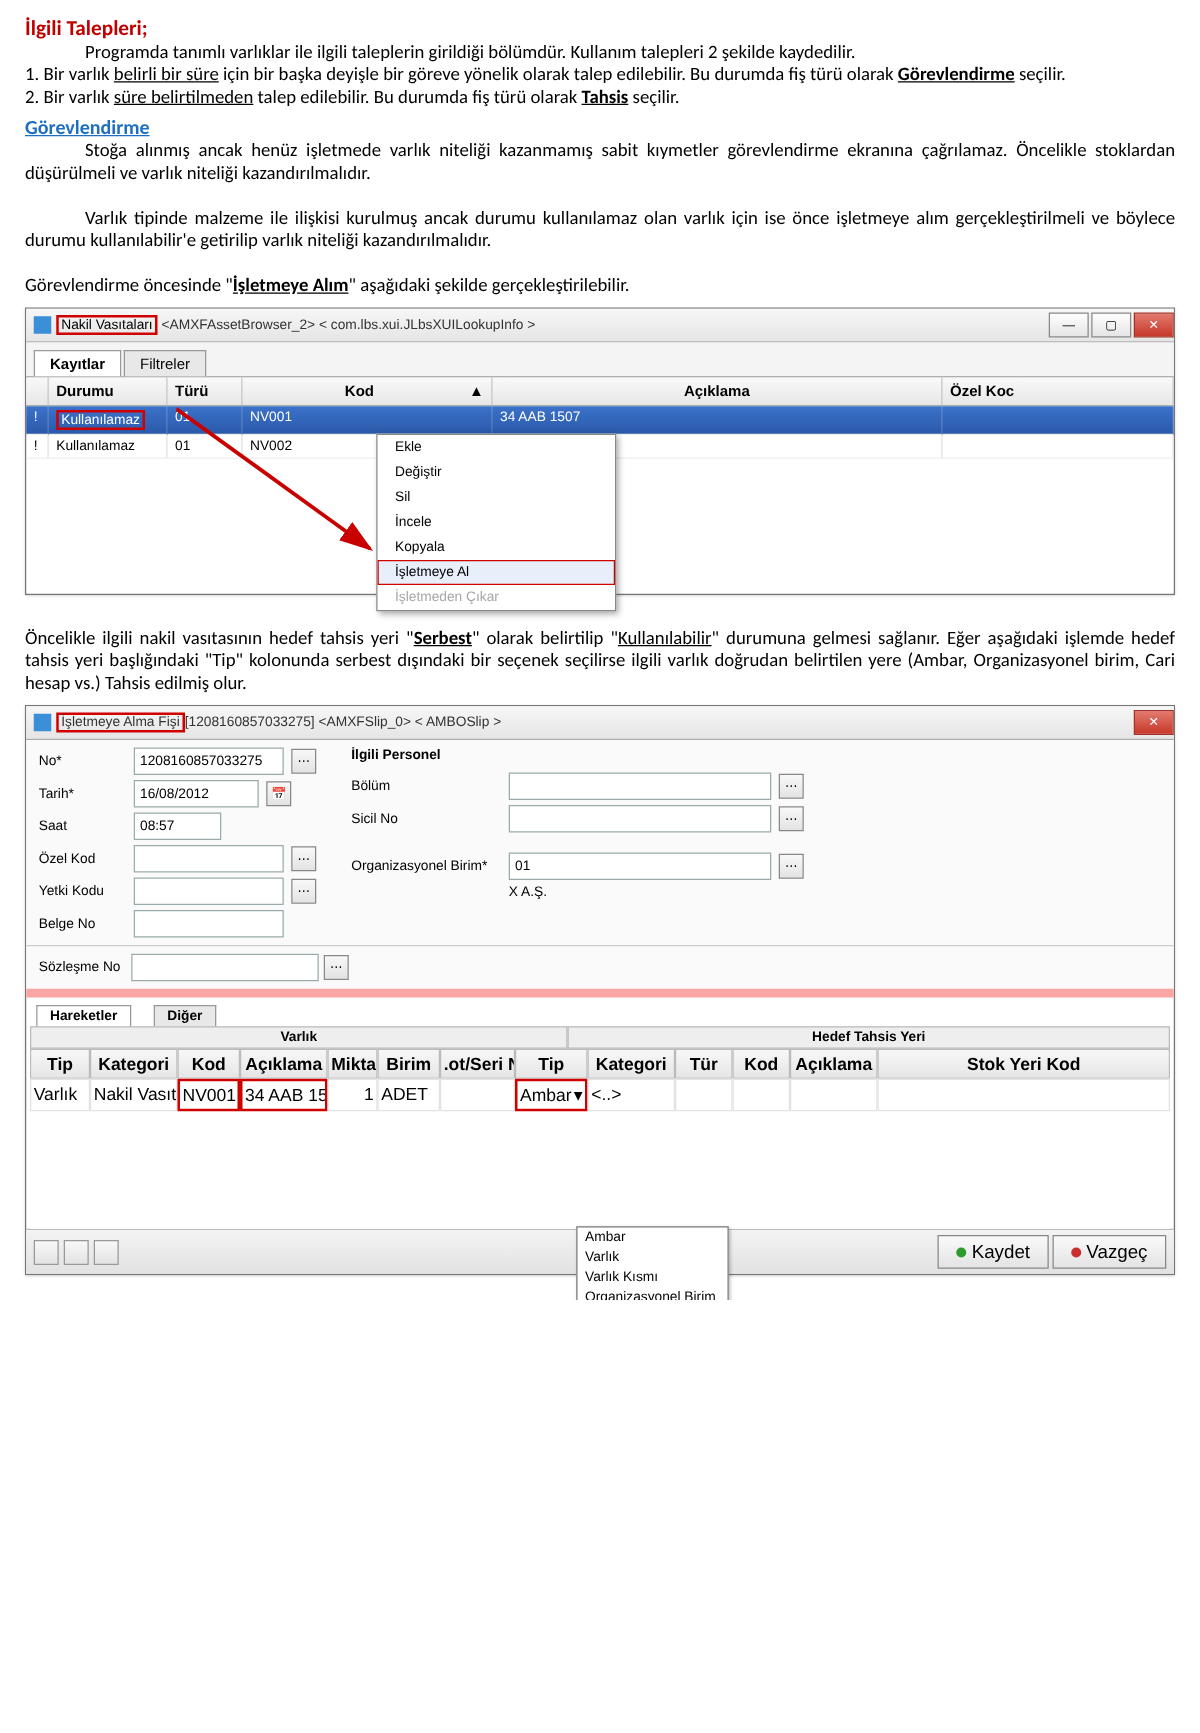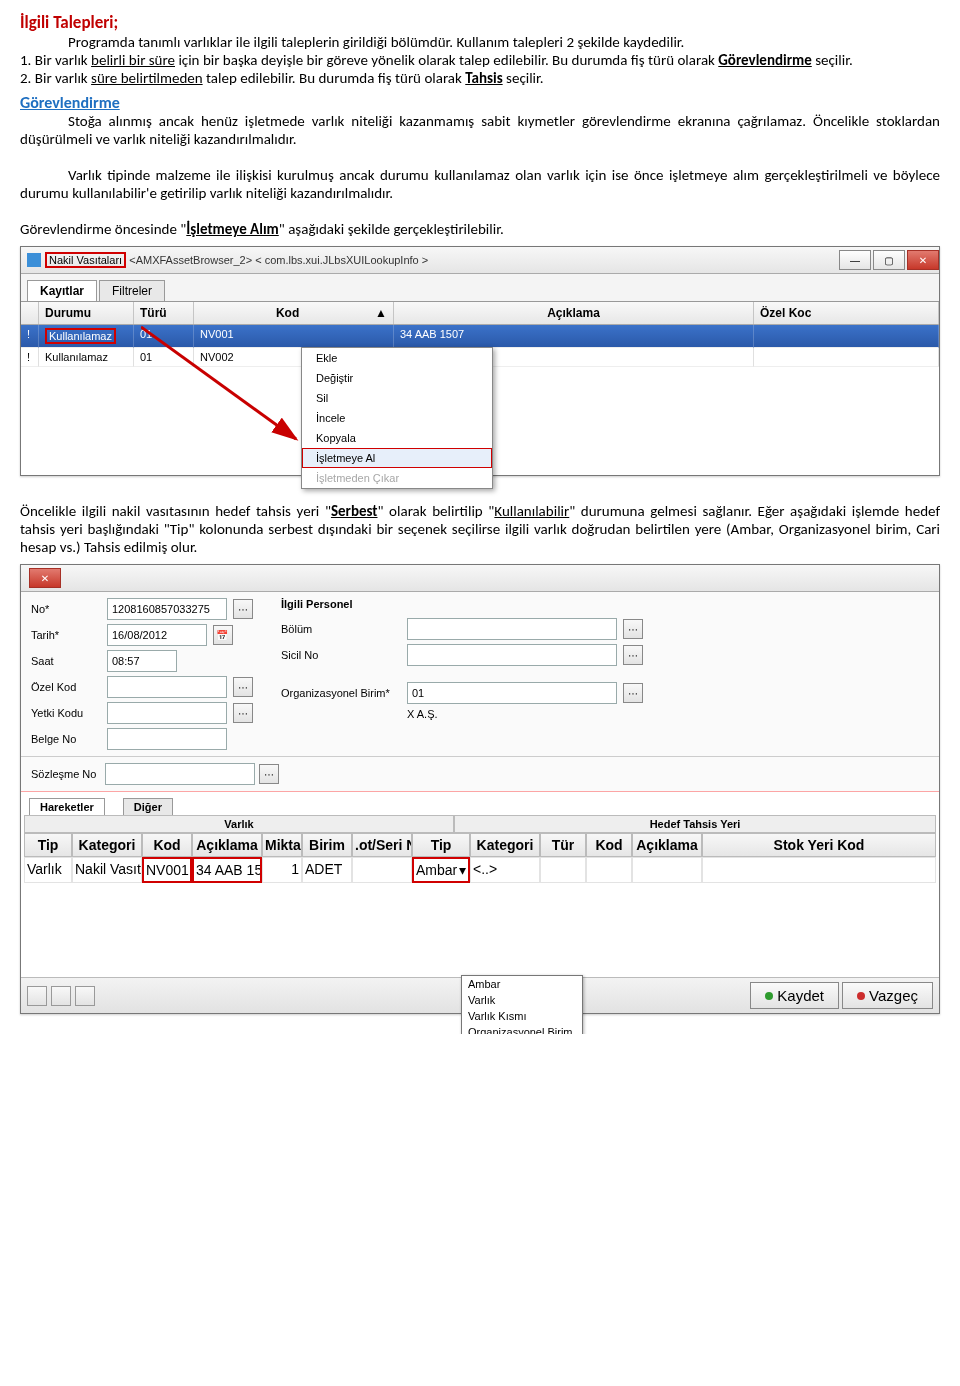--- a/index.html
+++ b/index.html
@@ -119,21 +119,21 @@
   .form-row label { width:70px; font-size:11px; }
   .form-col.right label { width:120px; }
   .inp {
     height:18px; border:1px solid #9aa; background:#fff; font-size:11px; padding:1px 4px;
   }
   .smallbtn {
     width:18px; height:18px; border:1px solid #888; background:linear-gradient(#f8f8f8,#e3e3e3);
     display:inline-flex; align-items:center; justify-content:center; font-size:10px;
   }
   .section-lbl { font-weight:bold; font-size:11px; margin-bottom:4px; }
-  .mid-row { display:flex; align-items:center; gap:4px; padding:6px 10px; border-bottom:1px solid #fca5a5; background:#fafafa; }
+  .mid-row { display:flex; align-items:center; gap:4px; padding:6px 10px; border-bottom:7px solid #fca5a5; background:#fafafa; }
   .mid-row label { font-size:11px; width:70px; }
   .tabs2 { display:flex; gap:16px; padding:6px 8px 0 8px; }
   .tabs2 .tab { font-weight:bold; font-size:11px; padding:2px 10px; }
   .grid2-wrap { padding:0 3px; }
   .grid2-headgroup {
     display:grid; grid-template-columns: 430px 1fr;
     font-weight:bold; text-align:center; background:#eee;
   }
   .grid2-headgroup > div { border:1px solid #bbb; padding:2px 4px; font-size:11px; }
   .grid2-head, .grid2-row {
@@ -266,20 +266,26 @@
 </div>
 
 <br>
 <p class="para">
   <span>Öncelikle ilgili nakil vasıtasının hedef tahsis yeri "</span><b><u>Serbest</u></b><span>" olarak belirtilip "</span><u>Kullanılabilir</u><span>" durumuna gelmesi sağlanır. Eğer aşağıdaki işlemde hedef tahsis yeri başlığındaki "Tip" kolonunda serbest dışındaki bir seçenek seçilirse ilgili varlık doğrudan belirtilen yere (Ambar, Organizasyonel birim, Cari hesap vs.) Tahsis edilmiş olur.</span>
 </p>
 
 
 <div class="win">
   <div class="win-titlebar">
+    <div class="win-title-left">
+      <span class="app-icon"></span>
+      <span class="win-title-text">
+        <span class="red-box">İşletmeye Alma Fişi</span><span>[1208160857033275] &lt;AMXFSlip_0&gt; &lt; AMBOSlip &gt;</span>
+      </span>
+    </div>
     <div class="win-ctrl">
       <div class="wc-btn close">✕</div>
     </div>
   </div>
 
   <div class="form-area">
     <div class="form-col">
       <div class="form-row">
         <label>No*</label>
         <input class="inp" style="width: 110px;" value="1208160857033275">

